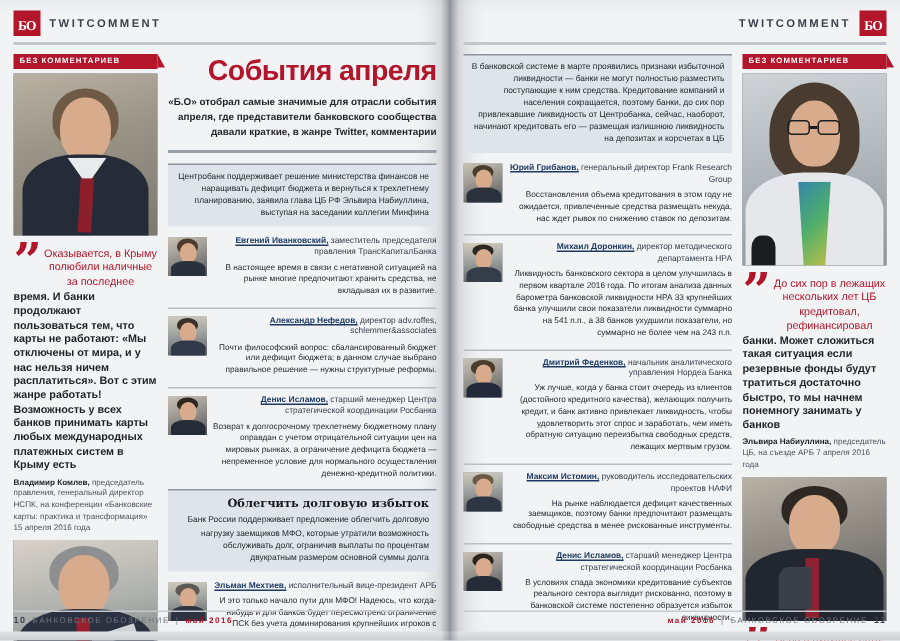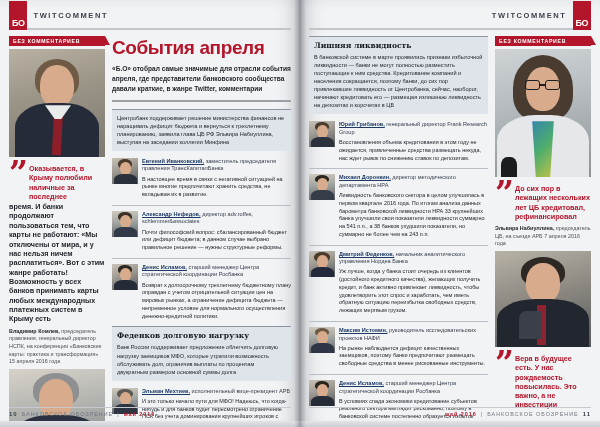--- a/index.html
+++ b/index.html
@@ -31,35 +31,35 @@
 
   
   .masthead {
     display: flex; align-items: center; gap: 6px;
     height: 15px; margin-bottom: 5px;
   }
   .masthead.right-align { justify-content: flex-end; }
   .bo-logo {
     background: #b3152a; color: #fff;
     font-weight: bold; font-size: 9px; letter-spacing: -.5px;
-    padding: 18px 3px 2px 3px; line-height: 1;
-    font-family: Liberation Sans, sans-serif;
+    padding: 6px 3px 2px 3px; line-height: 1;
+    font-family: Liberation Serif, serif;
   }
   .masthead-title {
     font-size: 7.5px; font-weight: bold; letter-spacing: 1.6px;
     color: #3c434d;
   }
   .rule {
     height: 2px; background: #c2c6cc; margin-bottom: 6px;
   }
 
   
   .cols { display: flex; gap: 7px; height: 388px; }
   .col-narrow { width: 96px; flex: none; }
-  .col-wide   { flex: 1; }
+  .col-wide   { flex: 1; text-align: right; }
 
   
   .nc-tag {
     background: #b3152a; color: #fff;
     font-size: 5.2px; font-weight: bold; letter-spacing: .7px;
     padding: 2.5px 4px; line-height: 1;
     text-transform: uppercase;
     position: relative;
   }
   .nc-tag::after {
@@ -92,22 +92,22 @@
   .quote-block { margin-top: 6px; }
   .quote-head {
     display: flex; gap: 4px; align-items: flex-start;
   }
   .qmark {
     color: #b3152a; font-size: 33px; line-height: .62;
     font-family: "DejaVu Serif", serif; font-weight: bold;
     letter-spacing: -3px; flex: none; margin-top: 1px;
   }
   .quote-text {
-    font-size: 7.2px; line-height: 1.28; font-weight: bold;
-    color: #b3152a; text-align: left; padding-top: 1px;
+    font-size: 7.2px; line-height: 1.28; font-weight: normal;
+    color: #b3152a; text-align: center; padding-top: 1px;
   }
   .quote-rest {
     font-size: 7.2px; line-height: 1.3; font-weight: bold;
     color: #1e2228; margin-top: 1px;
   }
   .quote-attrib {
     font-size: 5.4px; line-height: 1.42; color: #4a5159; margin-top: 4px;
   }
   .quote-attrib b { color: #1b1f25; }
 
@@ -262,21 +262,21 @@
           </div>
           <div class="cmt-txt">
             <div class="cmt-name">
               <b>Денис Исламов,</b><span> старший менеджер Центра стратегической координации Росбанка</span>
             </div>
             <div class="cmt-body">Возврат к долгосрочному трехлетнему бюджетному плану оправдан с учетом отрицательной ситуации цен на мировых рынках, а ограничение дефицита бюджета — непременное условие для нормального осуществления денежно-кредитной политики.</div>
           </div>
         </div>
 
         <div class="sec">
-          <div class="sec-title">Феденков долговую нагрузку</div>
+          <div class="sec-title">Облегчить долговую избыток</div>
           <div class="sec-body">Банк России поддерживает предложение облегчить долговую нагрузку заемщиков МФО, которые утратили возможность обслуживать долг, ограничив выплаты по процентам двукратным размером основной суммы долга</div>
         </div>
 
         <div class="cmt">
           <div class="cmt-photo">
             <div class="ph-bg ph-d"></div>
             <div class="hair" style="left:5px;top:1px;width:16px;height:9px;background:#5d5a55;"></div>
             <div class="face" style="left:8px;top:4px;width:11px;height:13px;"></div>
             <div class="body" style="left:2px;top:16px;width:23px;height:12px;background:#2d3441;"></div>
           </div>
@@ -306,21 +306,20 @@
     <div class="masthead right-align">
       <span class="masthead-title">TWITCOMMENT</span>
       <span class="bo-logo">БО</span>
     </div>
     <div class="rule"></div>
 
     <div class="cols">
 
       <div class="col-wide">
         <div class="sec">
-          <div class="sec-title">Лишняя ликвидность</div>
           <div class="sec-body">В банковской системе в марте проявились признаки избыточной ликвидности — банки не могут полностью разместить поступающие к ним средства. Кредитование компаний и населения сокращается, поэтому банки, до сих пор привлекавшие ликвидность от Центробанка, сейчас, наоборот, начинают кредитовать его — размещая излишнюю ликвидность на депозитах и корсчетах в ЦБ</div>
         </div>
 
         <div class="cmt">
           <div class="cmt-photo">
             <div class="ph-bg ph-c"></div>
             <div class="hair" style="left:6px;top:1px;width:14px;height:9px;background:#4b3d2e;"></div>
             <div class="face" style="left:8px;top:4px;width:11px;height:13px;"></div>
             <div class="body" style="left:2px;top:16px;width:23px;height:12px;background:#2b313d;"></div>
           </div>
@@ -411,20 +410,21 @@
           <div class="body" style="left:2px;top:66px;width:92px;height:62px;background:#e6e7ea;"></div>
           <div style="position:absolute;left:30px;top:72px;width:36px;height:56px;background:linear-gradient(135deg,#2f7fb5,#4fae6c,#d8c43f);clip-path:polygon(20% 0,80% 0,70% 100%,30% 100%);"></div>
           <div style="position:absolute;left:6px;top:108px;width:16px;height:20px;background:#1a1c1f;border-radius:40% 40% 0 0;"></div>
         </div>
 
         <div class="quote-block">
           <div class="quote-head">
             <span class="qmark">”</span>
             <span class="quote-text">До сих пор в лежащих нескольких лет ЦБ кредитовал, рефинансировал</span>
           </div>
+          <div class="quote-rest">банки. Может сложиться такая ситуация если резервные фонды будут тратиться достаточно быстро, то мы начнем понемногу занимать у банков</div>
           <div class="quote-attrib">
             <b>Эльвира Набиуллина,</b><span> председатель ЦБ, на съезде АРБ 7 апреля 2016 года</span>
           </div>
         </div>
 
         <div class="photo p4">
           <div class="ph-bg" style="background:linear-gradient(165deg,#b8b2a6 0%,#8e8a82 45%,#56595c 100%);"></div>
           <div class="hair" style="left:26px;top:6px;width:44px;height:30px;background:#2d2823;"></div>
           <div class="face" style="left:31px;top:12px;width:34px;height:40px;"></div>
           <div class="body" style="left:2px;top:48px;width:92px;height:48px;background:#22262e;"></div>

